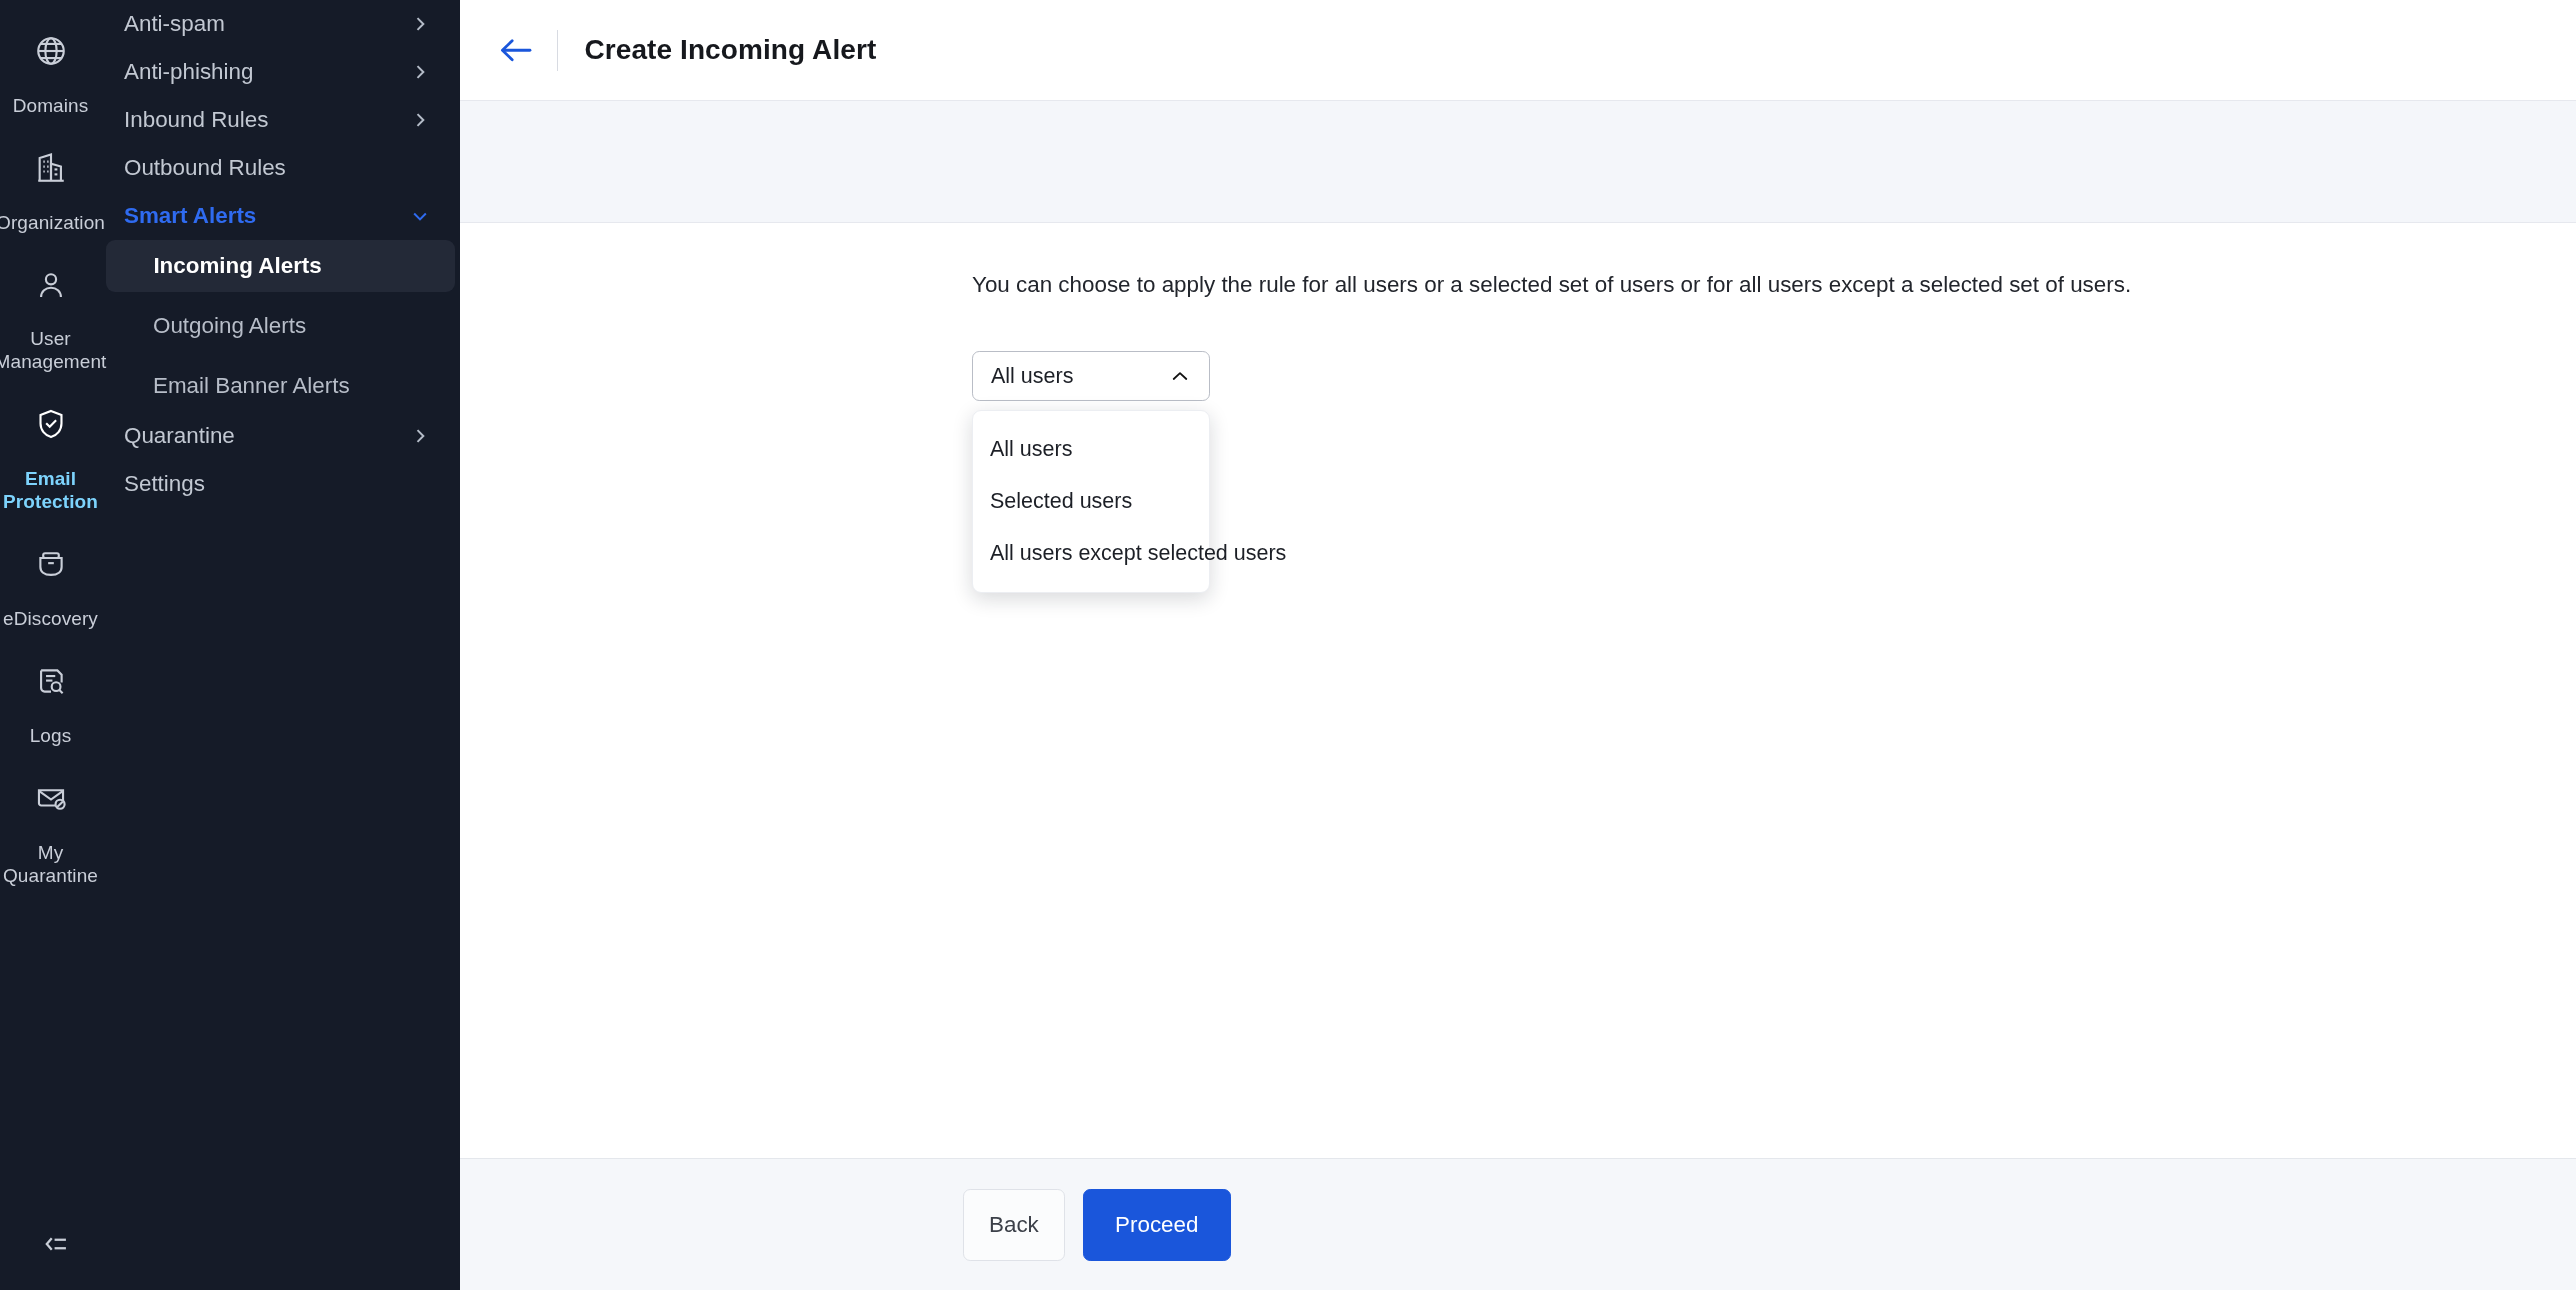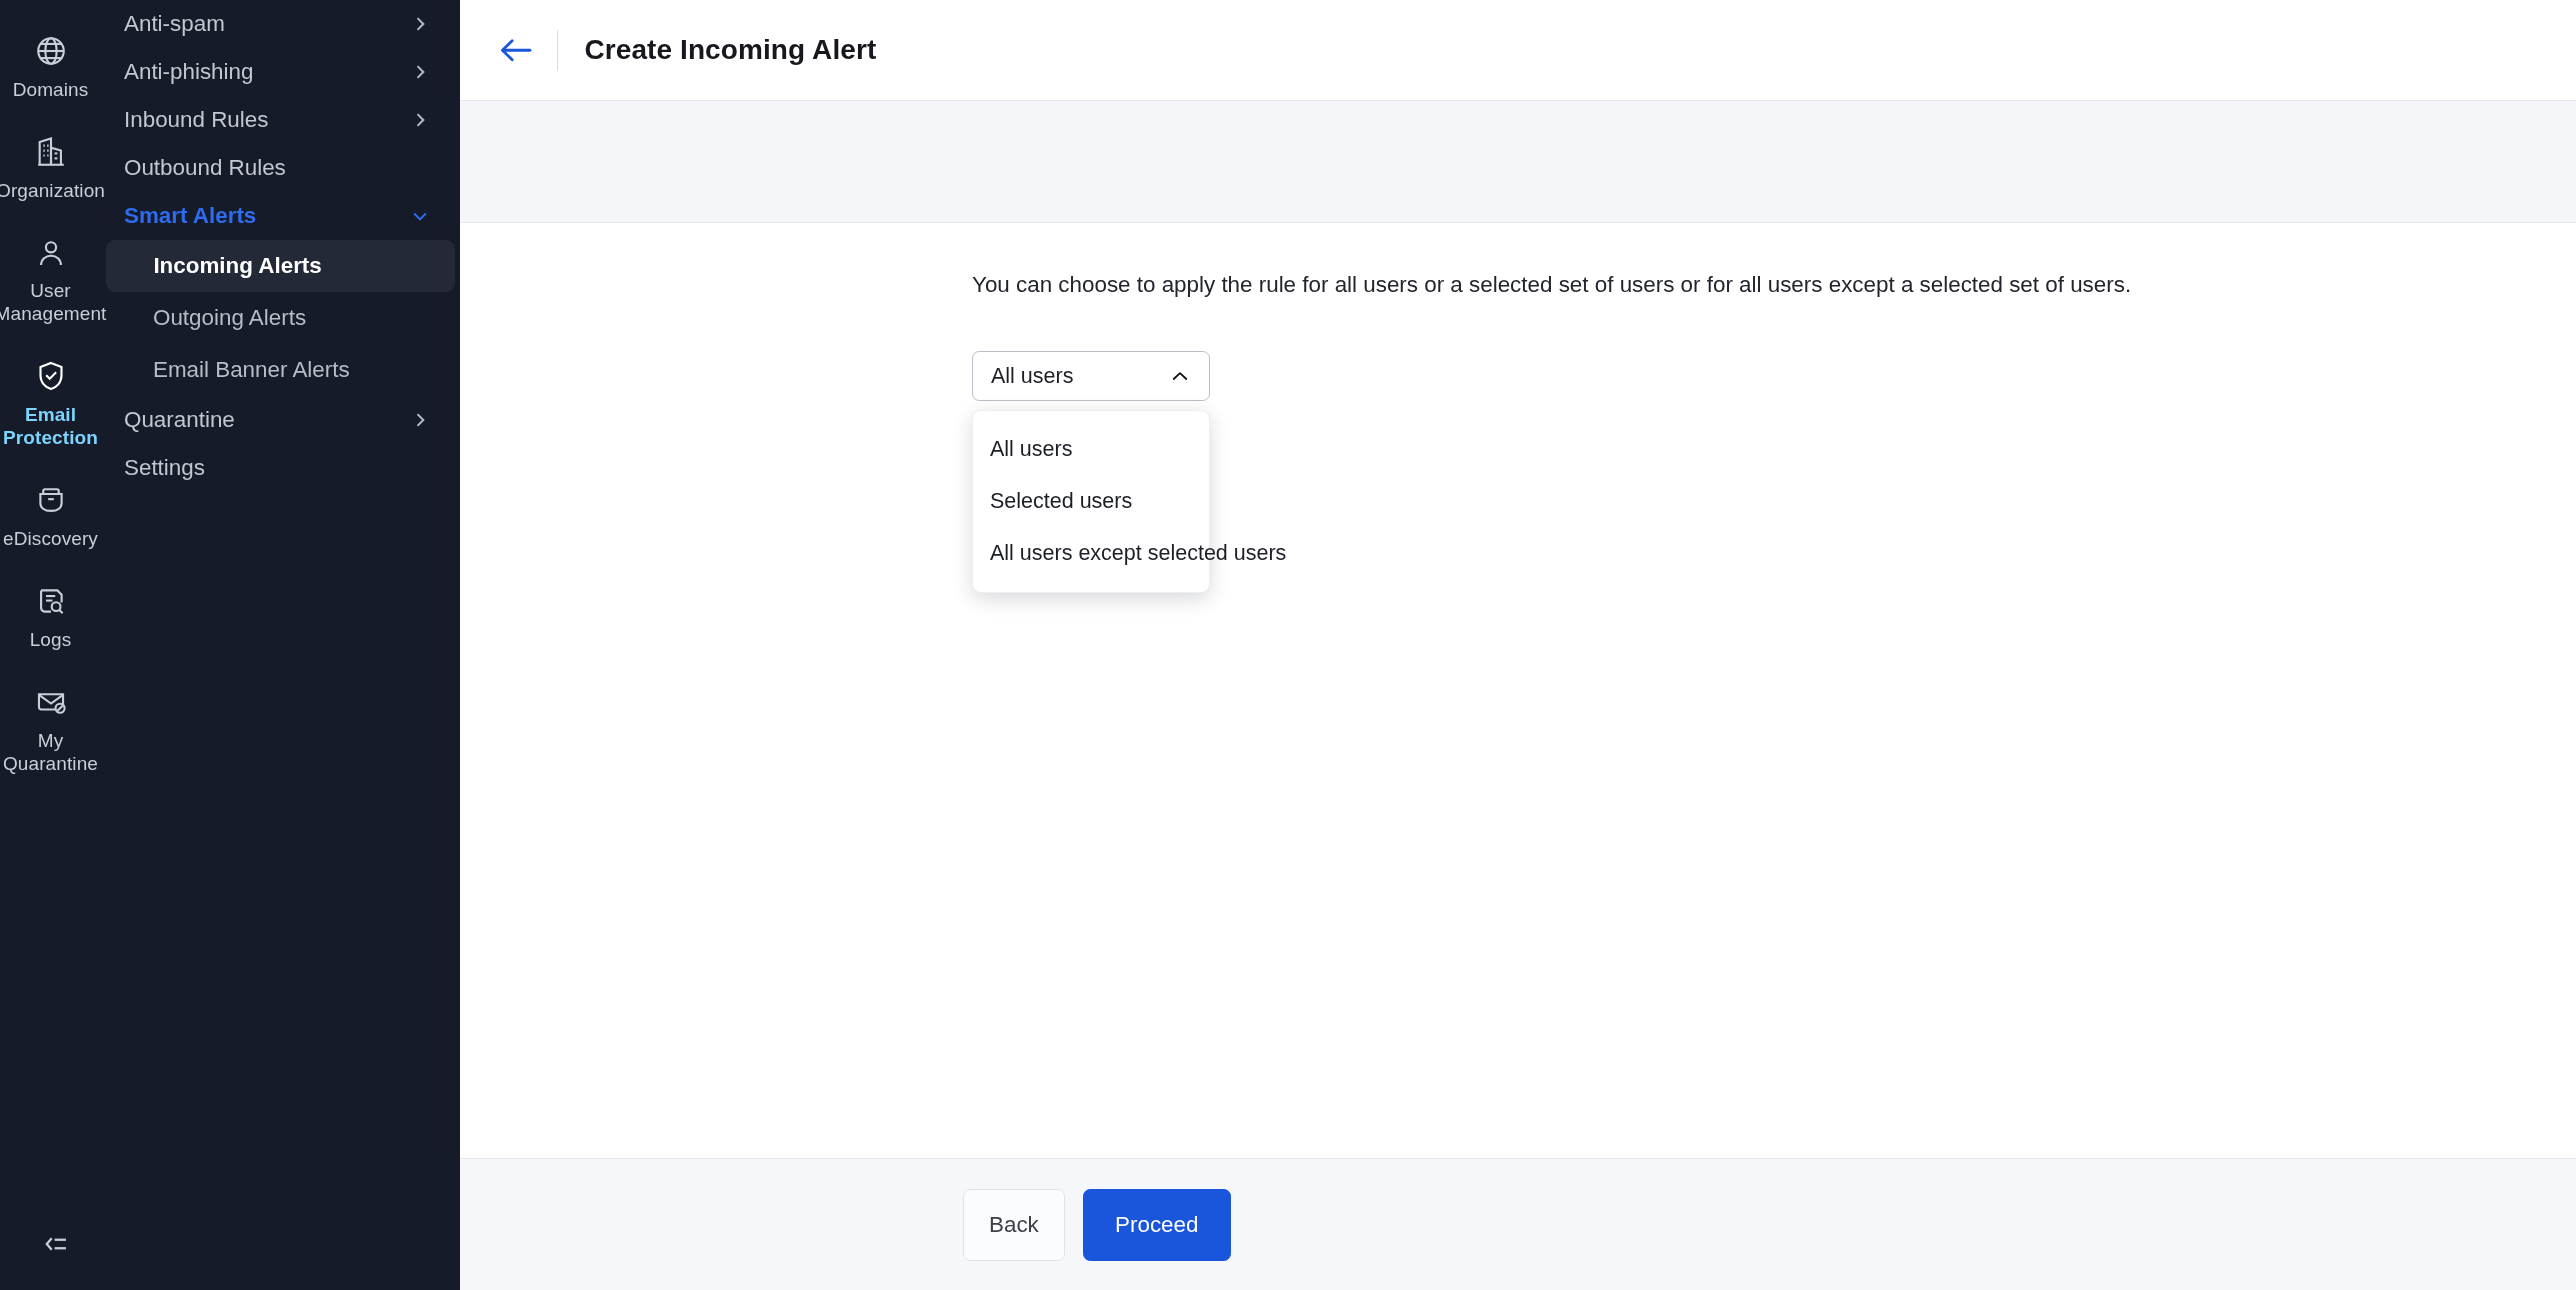--- a/index.html
+++ b/index.html
@@ -24,20 +24,21 @@
     align-items: center;
     padding-top: 30.5px;
     position: relative;
   }
   .rail-item {
     width: 97px;
     display: flex; flex-direction: column;
     align-items: center;
     margin-bottom: 30.5px;
     cursor: pointer;
+    gap: 16px;
   }
   .rail-ico {
     width: 41px; height: 41px;
     display: flex; align-items: center; justify-content: center;
     color: #c9ced8;
   }
   .rail-ico svg { width: 34px; height: 34px; display:block; }
   .rail-label {
     margin-top: 6.3px;
     font-size: 19px;
@@ -77,20 +78,21 @@
   .nav-item .chev svg { width: 20px; height: 20px; }
   .nav-item.expanded { color: #2f6bf0; font-weight: bold; }
   .nav-item.expanded .chev { color: #2f6bf0; }
   .sub-item {
     height: 52px;
     display: flex; align-items: center;
     padding-left: 52px;
     color: #b7bdc8;
     font-size: 22.4px;
     cursor: pointer;
+    margin-top: 8px;
   }
   .sub-item.active {
     background: #232937;
     border-radius: 9px;
     margin: 0 5.4px 0 5.4px;
     padding-left: 47px;
     color: #ffffff;
     font-weight: bold;
   }
 

